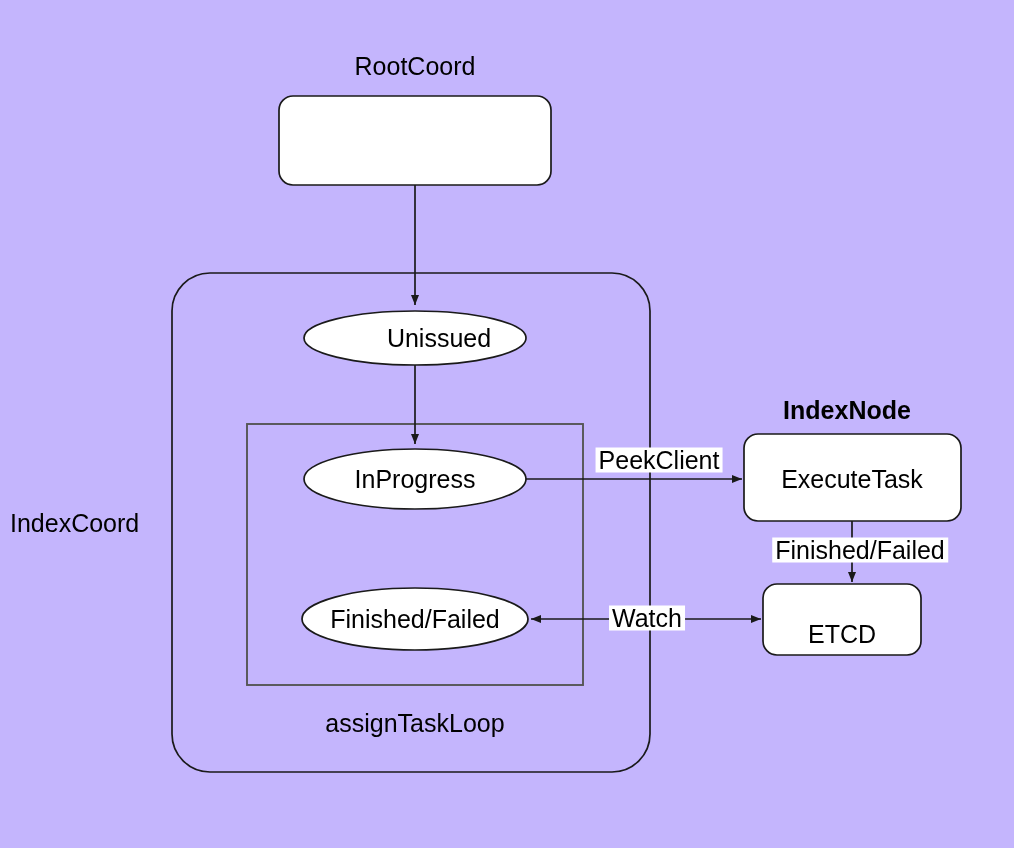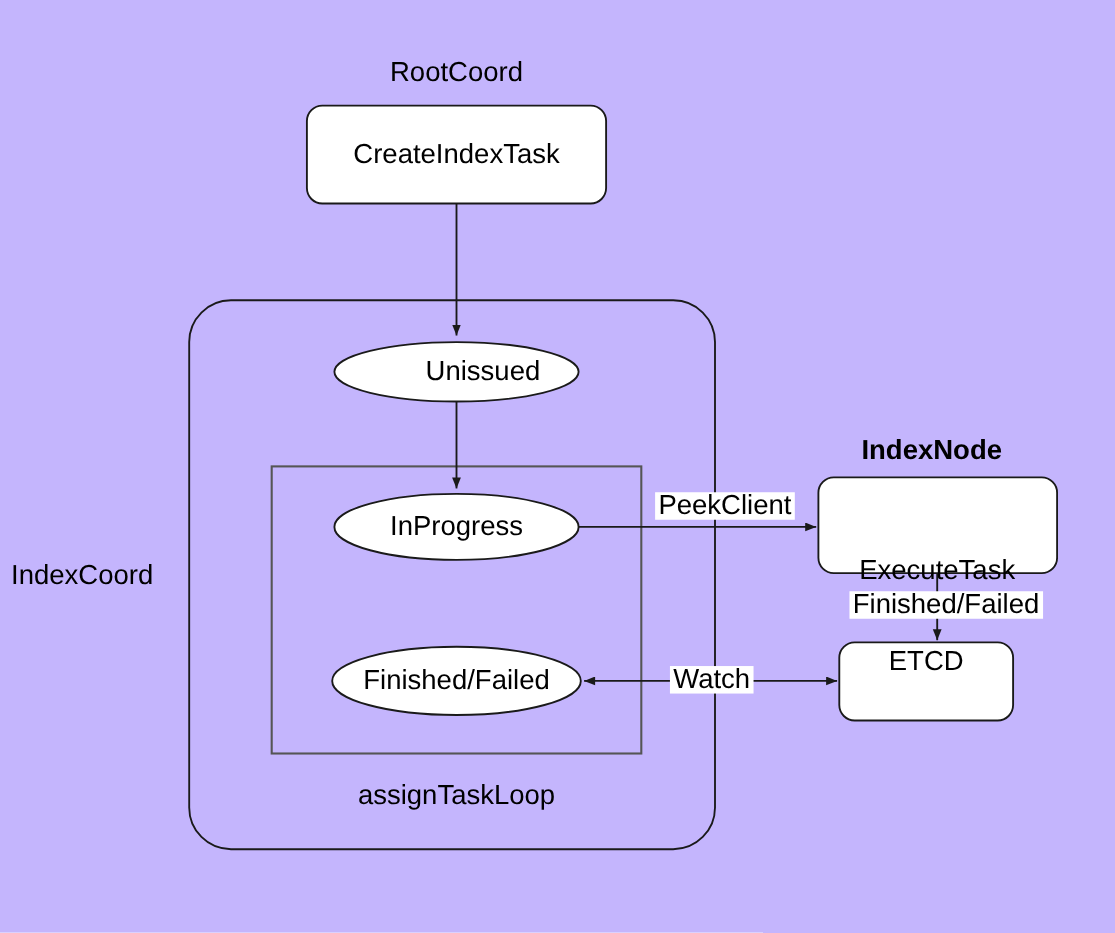--- a/index.html
+++ b/index.html
@@ -98,31 +98,30 @@
   </svg>
 
   <div class="label center" style="left:415px; top:66px;">RootCoord</div>
 
   <div class="label" style="left:10px; top:511px;">IndexCoord</div>
 
   <div class="label center" style="left:415px; top:723px;">assignTaskLoop</div>
 
   <div class="label center" style="left:847px; top:410px;font-weight:bold;">IndexNode</div>
 
-  <div class="node-text" style="left:415px; top:141px;">CreateIndexTask</div>
 
   <div class="node-text" style="left:439px; top:338px;">Unissued</div>
 
   <div class="node-text" style="left:415px; top:479px;">InProgress</div>
 
   <div class="node-text" style="left:415px; top:619px;">Finished/Failed</div>
 
-  <div class="node-text" style="left:852px; top:479px;margin-top:40px;">ExecuteTask</div>
+  <div class="node-text" style="left:852px; top:479px;">ExecuteTask</div>
 
-  <div class="node-text" style="left:842px; top:602px;">ETCD</div>
+  <div class="node-text" style="left:842px; top:634px;">ETCD</div>
 
   <div class="edge-label" style="left:659px; top:460px;">PeekClient</div>
 
   <div class="edge-label" style="left:860px; top:550px;">Finished/Failed</div>
 
   <div class="edge-label" style="left:647px; top:598px;margin-top:20px;">Watch</div>
 
 </div>
 
 </body></html>

